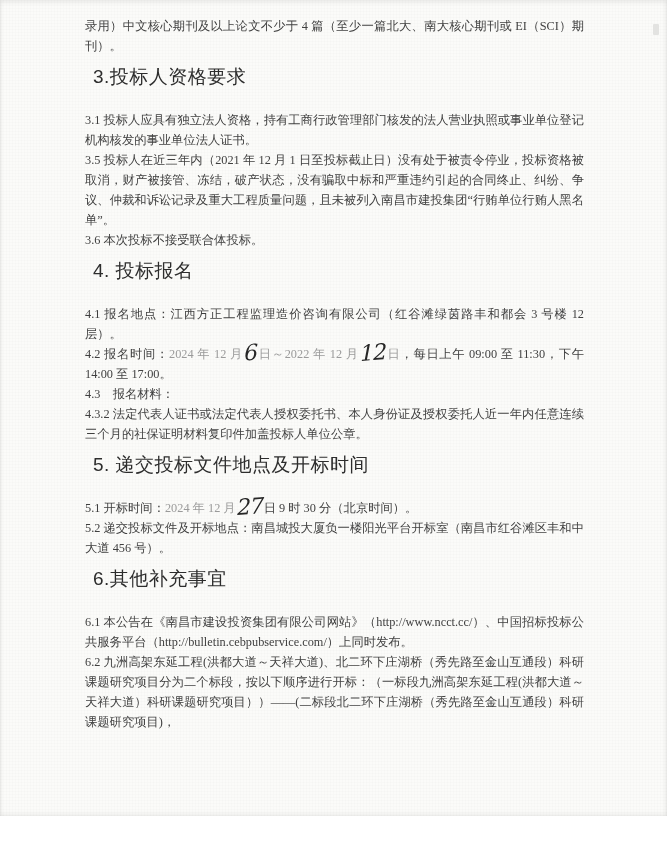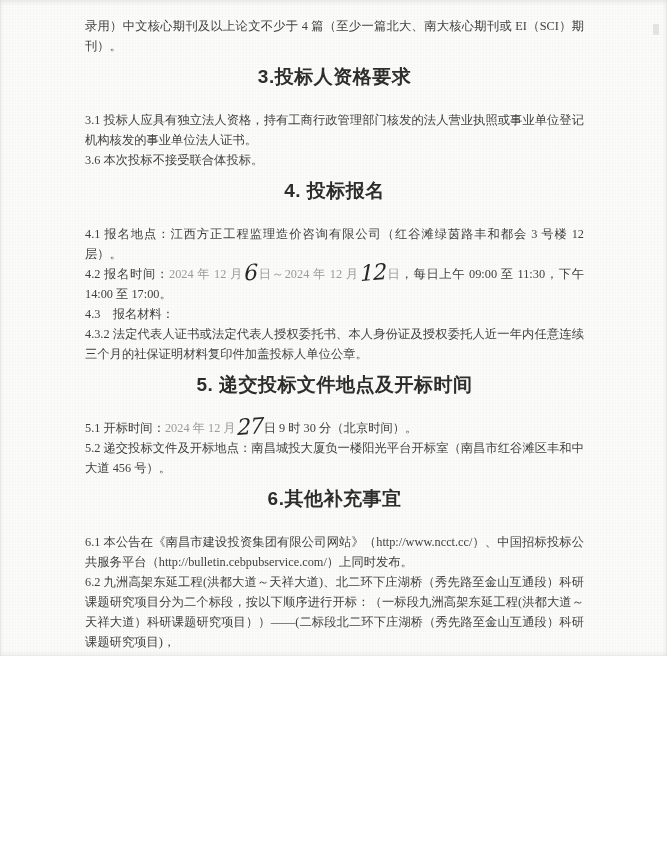--- a/index.html
+++ b/index.html
@@ -1,19 +1,19 @@
 <!DOCTYPE html>
 <html><head>
 <meta charset="utf-8">
 <style>
   html, body { margin:0; padding:0; background:#ffffff; }
 
   .page {
     position:relative;
-    width:667px; height:656px;
+    width:667px; height:816px;
     margin:0;
     background:#fbfbf9;
     background-image:
       repeating-linear-gradient(0deg,  rgba(0,0,0,0.012) 0 1px, transparent 1px 3px),
       repeating-linear-gradient(90deg, rgba(0,0,0,0.010) 0 1px, transparent 1px 3px);
     box-shadow:
       inset 0 3px 4px rgba(0,0,0,0.05),
       inset -2px 0 4px rgba(0,0,0,0.03),
       inset 0 -3px 4px rgba(0,0,0,0.04),
       inset 2px 0 3px rgba(0,0,0,0.02);
@@ -28,26 +28,26 @@
     font-size:12.3px;
     line-height:20px;
     color:#3f3f3f;
     text-align:justify;
   }
 
   .para { margin:0; }
 
   .heading {
     font-family:"Liberation Sans","DejaVu Sans",sans-serif;
-    font-weight:bold;
+    font-weight:normal;
     font-size:19px;
     line-height:22px;
     color:#2d2d2d;
-    margin:10px 0 22px 0;
-    text-align:center;
+    margin:10px 0 22px 8px;
+    text-align:left;
     letter-spacing:0.5px;
   }
 
   .seg-normal { }
 
   .seg-light { color:#9a9a9a; }
 
   .seg-handwritten {
     display:inline-block;
     font-family:"DejaVu Serif",serif;
@@ -71,24 +71,25 @@
 </style>
 </head>
 <body>
 
 <div class="page">
   <div class="scan-speck"></div>
   <div class="doc">
       <div class="para"><span class="seg-normal">录用）中文核心期刊及以上论文不少于 4 篇（至少一篇北大、南大核心期刊或 EI（SCI）期刊）。</span></div>
       <div class="heading"><span class="seg-normal">3.投标人资格要求</span></div>
       <div class="para"><span class="seg-normal">3.1 投标人应具有独立法人资格，持有工商行政管理部门核发的法人营业执照或事业单位登记机构核发的事业单位法人证书。</span></div>
+      <div class="para"><span class="seg-normal">3.5 投标人在近三年内（2021 年 12 月 1 日至投标截止日）没有处于被责令停业，投标资格被取消，财产被接管、冻结，破产状态，没有骗取中标和严重违约引起的合同终止、纠纷、争议、仲裁和诉讼记录及重大工程质量问题，且未被列入南昌市建投集团“行贿单位行贿人黑名单”。</span></div>
       <div class="para"><span class="seg-normal">3.6 本次投标不接受联合体投标。</span></div>
       <div class="heading"><span class="seg-normal">4. 投标报名</span></div>
       <div class="para"><span class="seg-normal">4.1 报名地点：江西方正工程监理造价咨询有限公司（红谷滩绿茵路丰和都会 3 号楼 12 层）。</span></div>
-      <div class="para"><span class="seg-normal">4.2 报名时间：</span><span class="seg-light">2024 年 12 月</span><span class="seg-handwritten">6</span><span class="seg-light">日～2024 年 12 月</span><span class="seg-handwritten">12</span><span class="seg-light">日</span><span class="seg-normal">，每日上午 09:00 至 11:30，下午 14:00 至 17:00。</span></div>
+      <div class="para"><span class="seg-normal">4.2 报名时间：</span><span class="seg-light">2024 年 12 月</span><span class="seg-handwritten">6</span><span class="seg-light">日～2022 年 12 月</span><span class="seg-handwritten">12</span><span class="seg-light">日</span><span class="seg-normal">，每日上午 09:00 至 11:30，下午 14:00 至 17:00。</span></div>
       <div class="para"><span class="seg-normal">4.3　报名材料：</span></div>
       <div class="para"><span class="seg-normal">4.3.2 法定代表人证书或法定代表人授权委托书、本人身份证及授权委托人近一年内任意连续三个月的社保证明材料复印件加盖投标人单位公章。</span></div>
       <div class="heading"><span class="seg-normal">5. 递交投标文件地点及开标时间</span></div>
       <div class="para"><span class="seg-normal">5.1 开标时间：</span><span class="seg-light">2024 年 12 月</span><span class="seg-handwritten">27</span><span class="seg-normal">日 9 时 30 分（北京时间）。</span></div>
       <div class="para"><span class="seg-normal">5.2 递交投标文件及开标地点：南昌城投大厦负一楼阳光平台开标室（南昌市红谷滩区丰和中大道 456 号）。</span></div>
       <div class="heading"><span class="seg-normal">6.其他补充事宜</span></div>
       <div class="para"><span class="seg-normal">6.1 本公告在《南昌市建设投资集团有限公司网站》（http://www.ncct.cc/）、中国招标投标公共服务平台（http://bulletin.cebpubservice.com/）上同时发布。</span></div>
       <div class="para"><span class="seg-normal">6.2 九洲高架东延工程(洪都大道～天祥大道)、北二环下庄湖桥（秀先路至金山互通段）科研课题研究项目分为二个标段，按以下顺序进行开标：（一标段九洲高架东延工程(洪都大道～天祥大道）科研课题研究项目））——(二标段北二环下庄湖桥（秀先路至金山互通段）科研课题研究项目)，</span></div>
     </div>
 </div>

